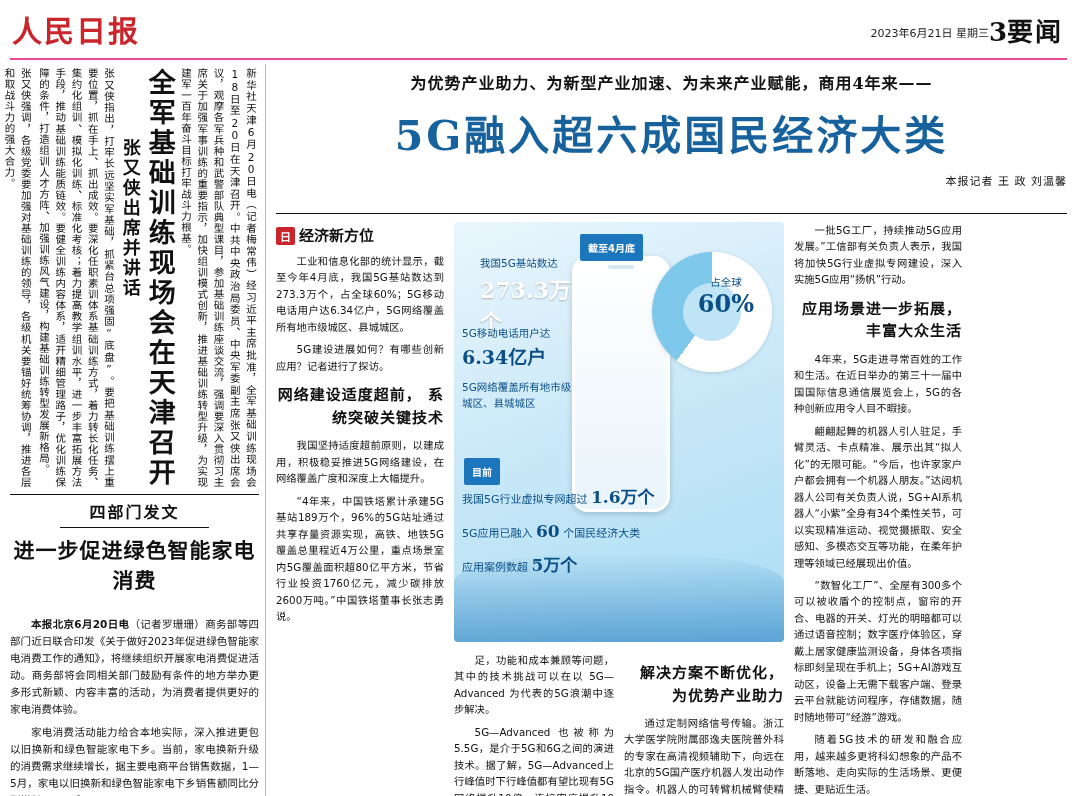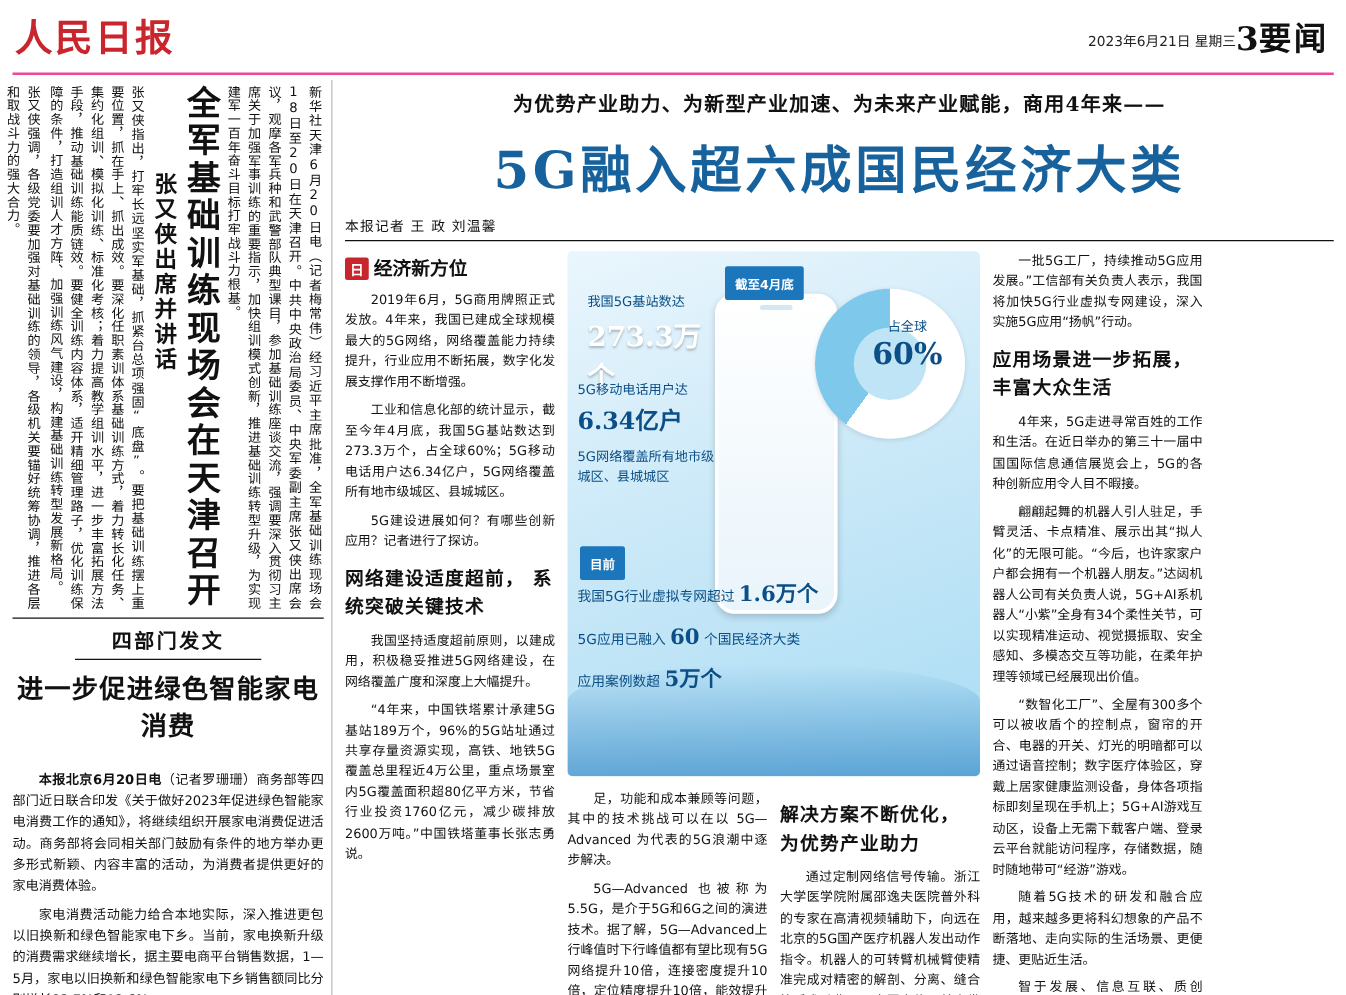--- a/index.html
+++ b/index.html
@@ -65,36 +65,36 @@
   
   .kicker{
     font-family:"DejaVu Serif","Liberation Serif",serif;
     font-size:16px;font-weight:bold;text-align:center;letter-spacing:1px;margin:6px 0 8px;
   }
   .main-title{
     font-family:"DejaVu Serif","Liberation Serif",serif;
     font-size:41px;font-weight:bold;text-align:center;letter-spacing:3px;color:#17629c;
     margin:2px 0 10px;
   }
-  .byline{font-size:11px;text-align:left;margin-bottom:4px;letter-spacing:1px;}
+  .byline{font-size:11px;text-align:right;margin-bottom:25px;letter-spacing:1px;}
   .hr-thin{border-top:1px solid #111;margin:4px 0 8px;}
 
   
   .cols3{display:flex;gap:10px;height:600px;}
   .c{width:168px;box-sizing:border-box;}
   .c.wide{width:330px;}
   p.t{font-size:10.3px;line-height:1.6;text-align:justify;text-indent:2em;margin:0 0 6px 0;}
   .badge{
     display:inline-block;color:#fff;background:#c9252c;font-weight:bold;
     font-size:11px;padding:1px 4px;margin-right:4px;border-radius:2px;
   }
   .rubric{font-family:"DejaVu Serif","Liberation Serif",serif;font-size:15px;font-weight:bold;margin:2px 0 8px;}
   .sub-h{
     font-family:"DejaVu Serif","Liberation Serif",serif;
-    font-size:15px;font-weight:bold;text-align:left;line-height:1.5;
+    font-size:15px;font-weight:bold;text-align:right;line-height:1.5;
     margin:10px 0 8px;letter-spacing:1px;
   }
 
   
   .info{
     position:relative;width:330px;height:420px;border-radius:4px;overflow:hidden;
     background:linear-gradient(160deg,#eaf6fd 0%,#cbe9f8 45%,#a9dcf4 100%);
     margin:0 0 10px 0;
   }
   .phone{
@@ -109,21 +109,21 @@
   .tagbar{
     position:absolute;background:#1b76bc;color:#fff;font-size:10px;font-weight:bold;
     padding:6px 8px;border-radius:2px;
   }
   .tag-a{left:126px;top:12px;}
   .tag-b{left:10px;top:236px;}
   .stat{position:absolute;color:#0b4f86;}
   .stat .lbl{font-size:10.5px;line-height:1.5;}
   .stat .big{font-family:"DejaVu Serif","Liberation Serif",serif;font-weight:bold;font-size:22px;color:#ffffff;text-shadow:0 1px 2px rgba(0,0,0,.25);}
   .stat .big2{font-family:"DejaVu Serif","Liberation Serif",serif;font-weight:bold;font-size:19px;color:#0b4f86;}
-  .s1{left:16px;top:34px;width:112px;}
+  .s1{left:26px;top:34px;width:112px;}
   .s2{left:8px;top:104px;width:112px;}
   .s3{left:8px;top:158px;width:118px;}
   .donut{
     position:absolute;right:12px;top:30px;width:120px;height:120px;border-radius:50%;
     background:conic-gradient(#ffffff 0 60%, #7ec8ec 60% 100%);
     box-shadow:0 1px 4px rgba(0,0,0,.12);
   }
   .donut .hole{
     position:absolute;left:50%;top:50%;transform:translate(-50%,-50%);
     width:58px;height:58px;border-radius:50%;background:#bfe4f6;
@@ -186,21 +186,20 @@
       <div class="main-title">5G融入超六成国民经济大类</div>
       <div class="byline">本报记者 王 政 刘温馨</div>
       <div class="hr-thin"></div>
 
       <div class="cols3">
 
         <div class="c">
           <div class="rubric">
             <span class="badge">日</span><span>经济新方位</span>
           </div>
-          <p class="t">2019年6月，5G商用牌照正式发放。4年来，我国已建成全球规模最大的5G网络，网络覆盖能力持续提升，行业应用不断拓展，数字化发展支撑作用不断增强。</p>
           <p class="t">工业和信息化部的统计显示，截至今年4月底，我国5G基站数达到273.3万个，占全球60%；5G移动电话用户达6.34亿户，5G网络覆盖所有地市级城区、县城城区。</p>
           <p class="t">5G建设进展如何？有哪些创新应用？记者进行了探访。</p>
           <div class="sub-h">网络建设适度超前，
 系统突破关键技术</div>
           <p class="t">我国坚持适度超前原则，以建成用，积极稳妥推进5G网络建设，在网络覆盖广度和深度上大幅提升。</p>
           <p class="t">“4年来，中国铁塔累计承建5G基站189万个，96%的5G站址通过共享存量资源实现，高铁、地铁5G覆盖总里程近4万公里，重点场景室内5G覆盖面积超80亿平方米，节省行业投资1760亿元，减少碳排放2600万吨。”中国铁塔董事长张志勇说。</p>
 
         </div>
 
         <div class="c wide">

